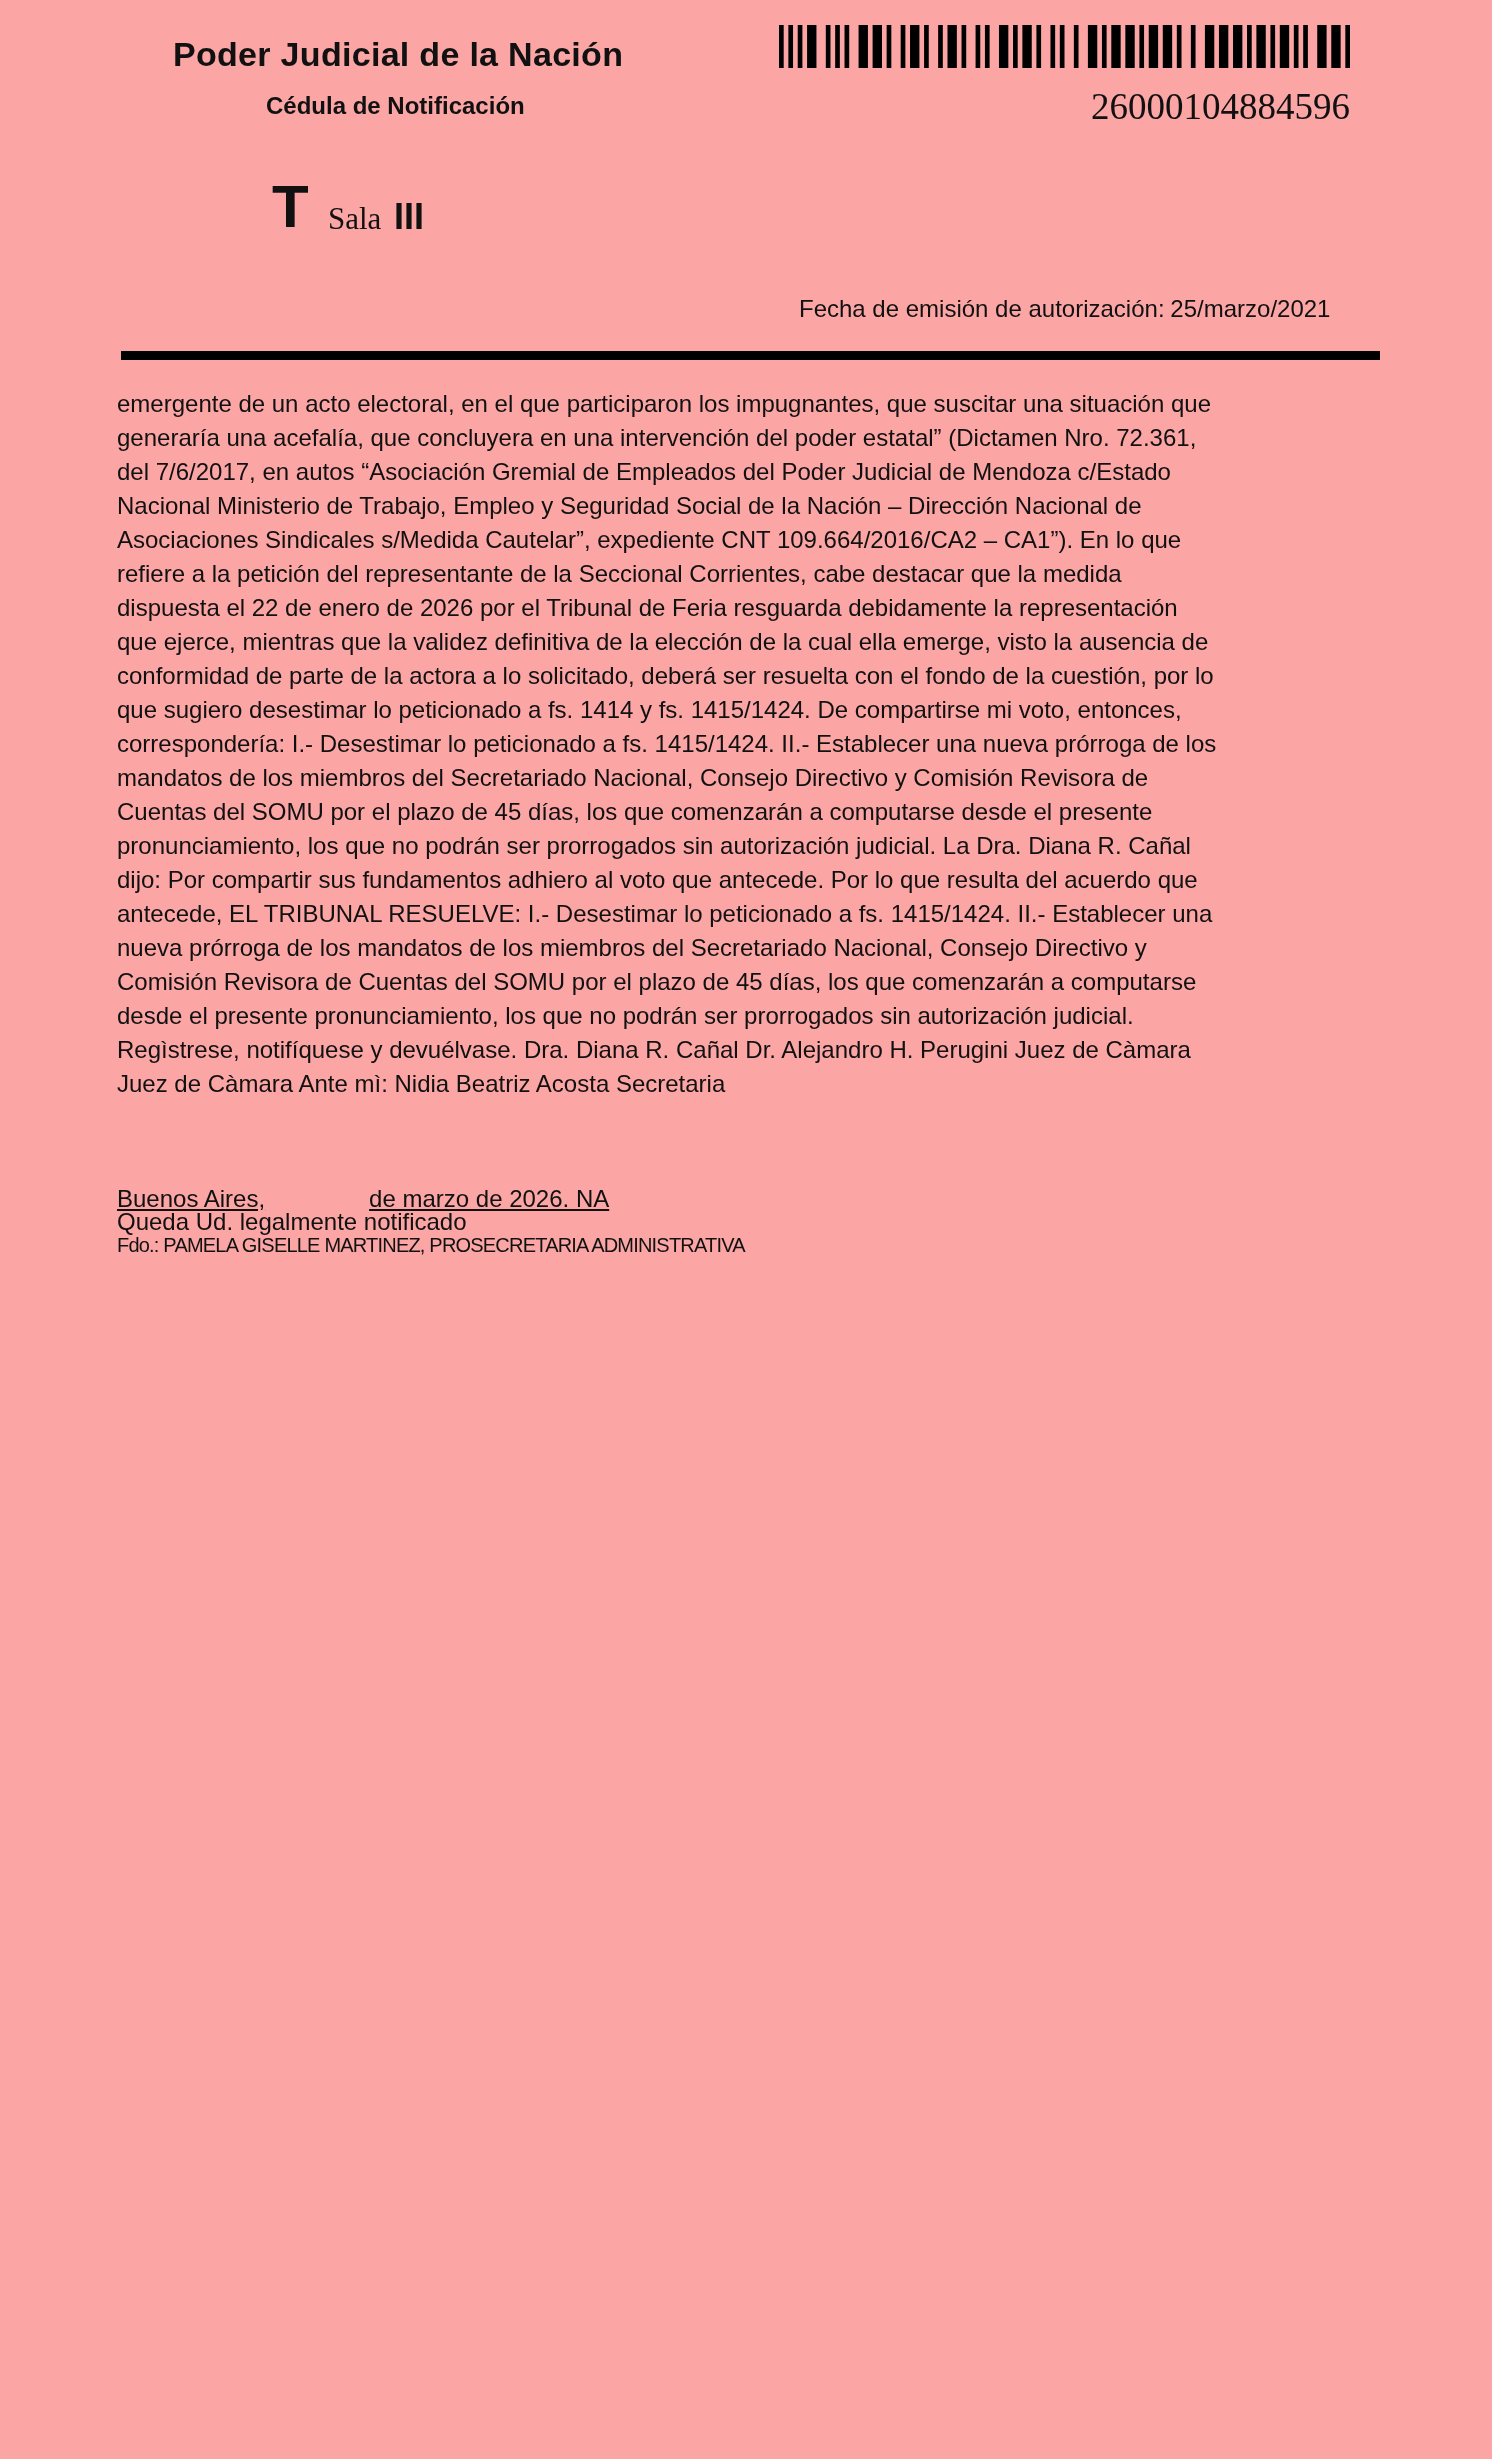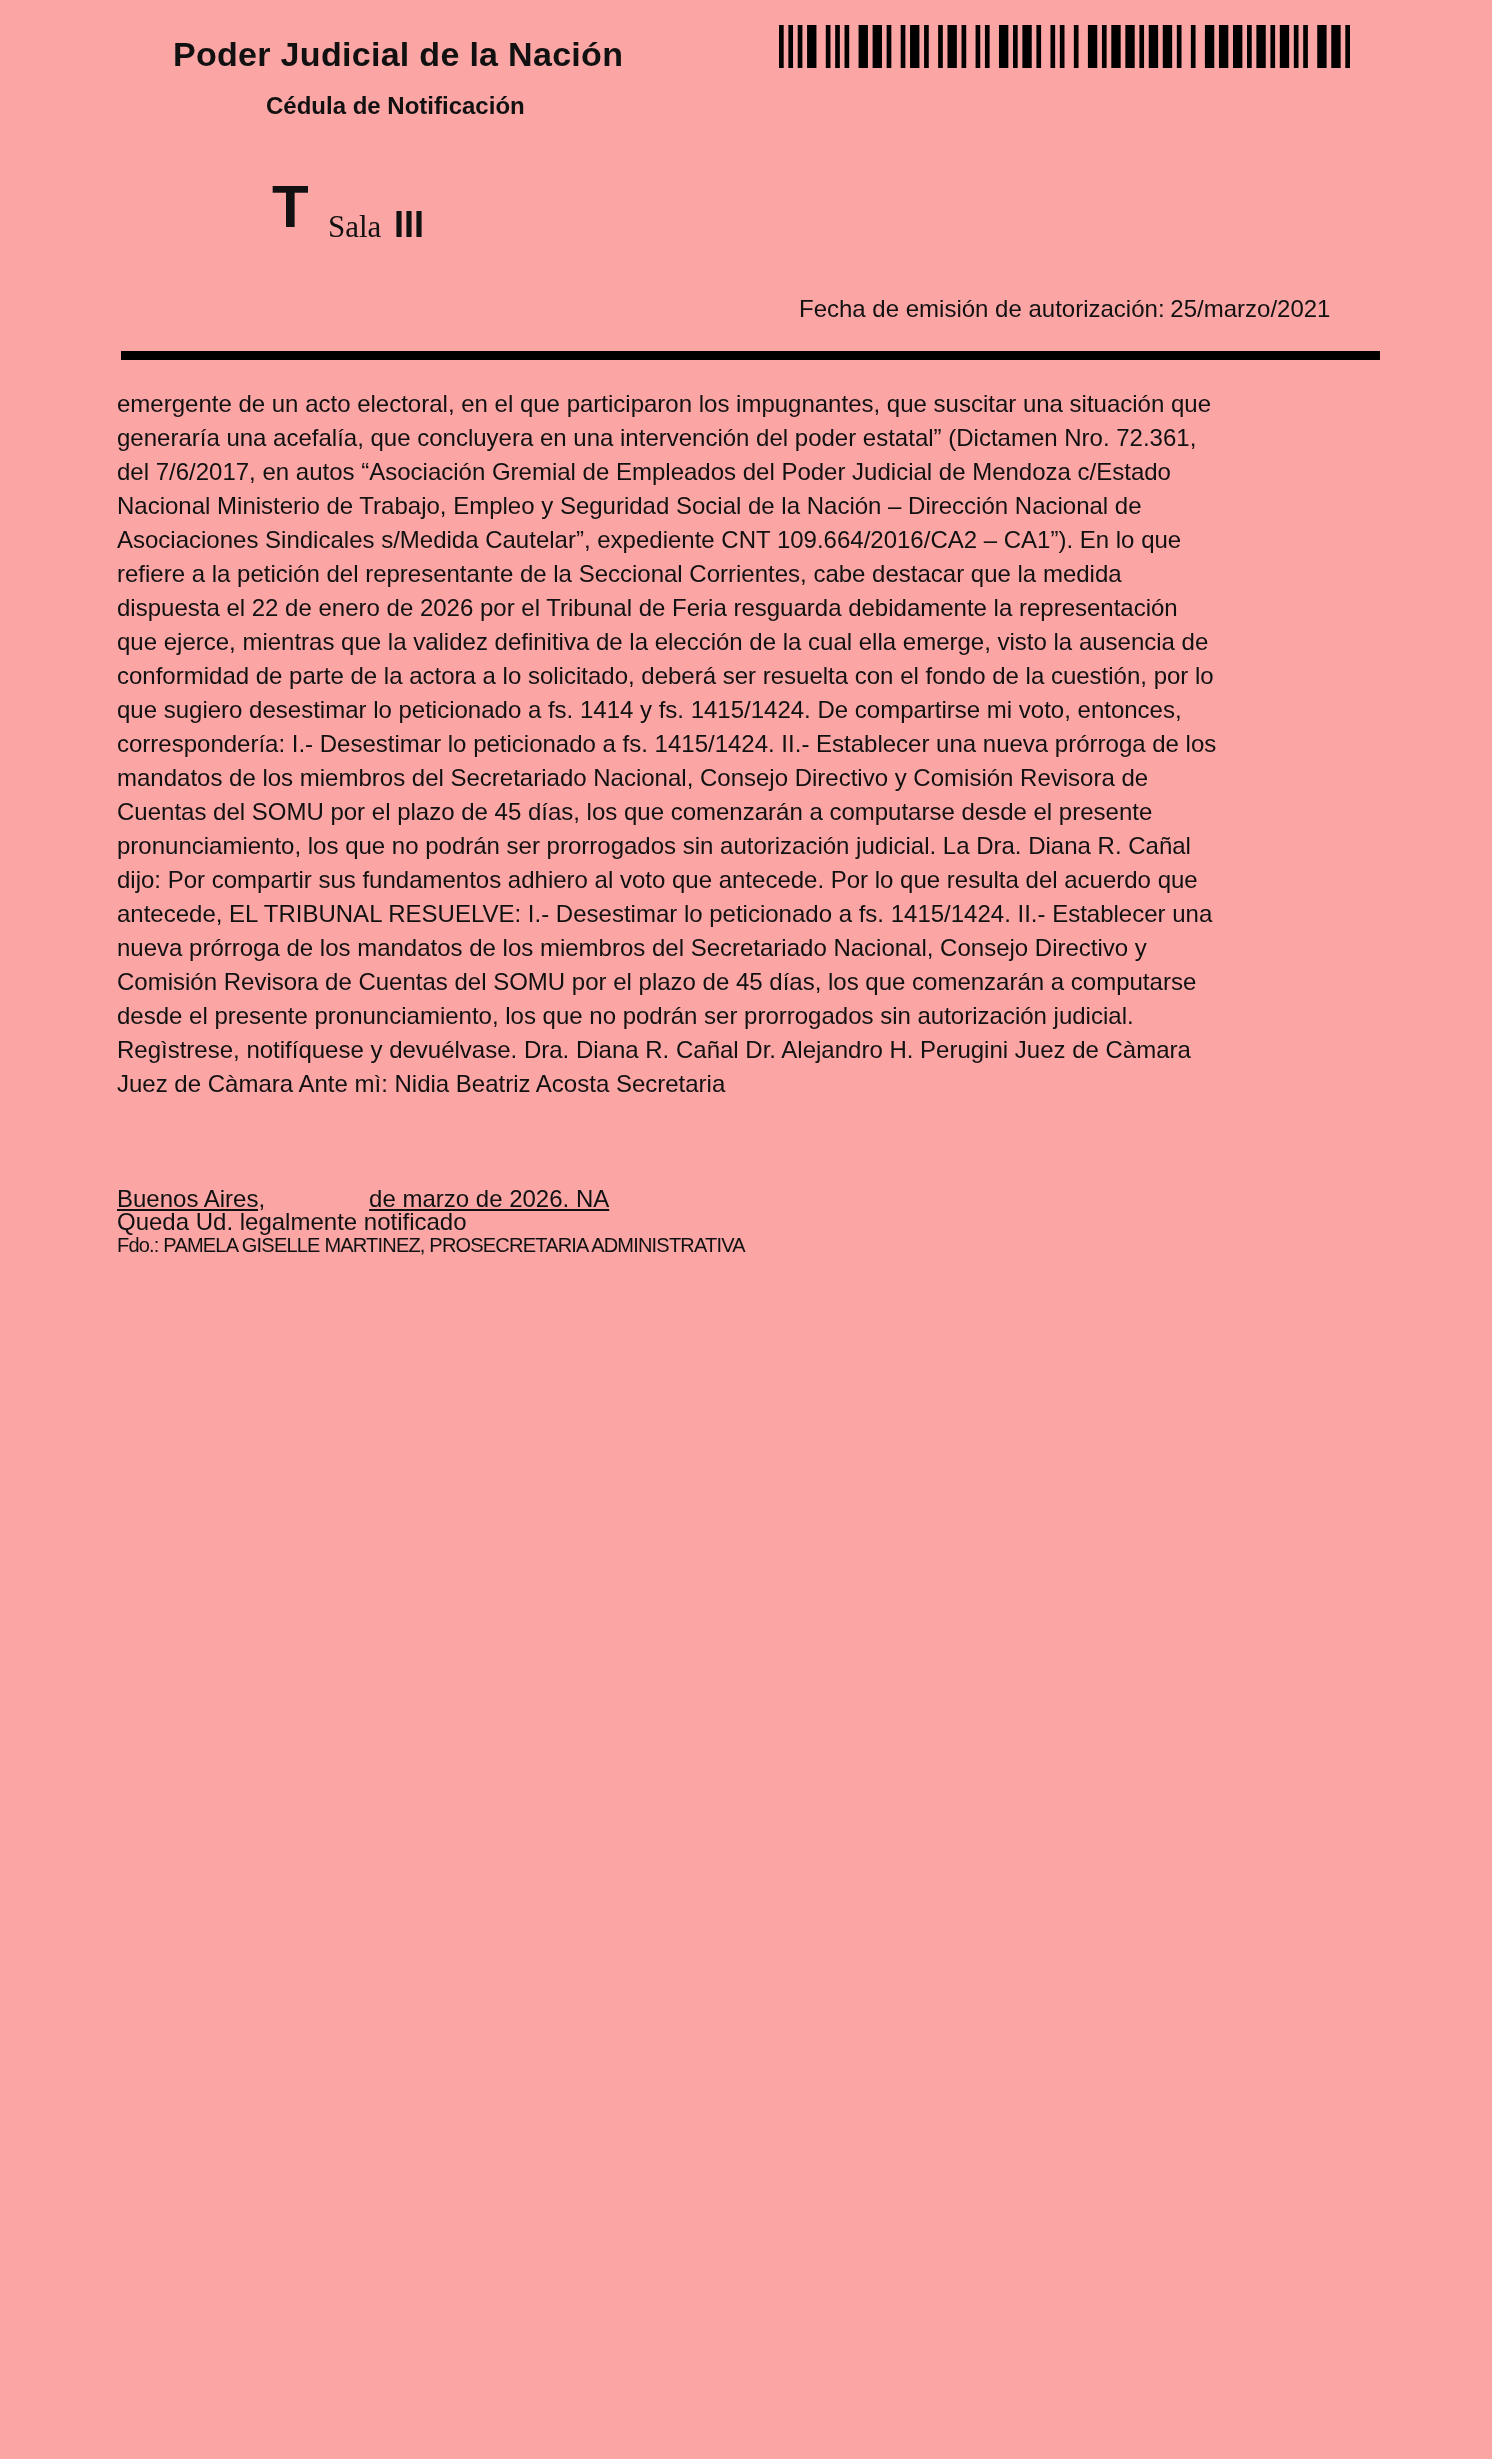--- a/index.html
+++ b/index.html
@@ -32,21 +32,21 @@
     text-align:right;
     font-family:"Liberation Serif", serif;
     font-size:37px;
     white-space:nowrap;
   }
   .tribunal-letter {
     position:absolute; left:272px; top:177px;
     font-size:60px; font-weight:bold; line-height:1;
   }
   .sala-row {
-    position:absolute; left:328px; top:204px;
+    position:absolute; left:328px; top:196px;
     display:flex; align-items:baseline;
     white-space:nowrap;
   }
   .sala-label {
     font-family:"Liberation Serif", serif;
     font-size:31px;
   }
   .sala-number {
     font-size:36px; font-weight:bold;
     margin-left:12.5px;
@@ -134,20 +134,21 @@
         <rect x="105" y="0" width="1" height="45" fill="#000"></rect>
         <rect x="107" y="0" width="2" height="45" fill="#000"></rect>
         <rect x="110" y="0" width="1" height="45" fill="#000"></rect>
         <rect x="112" y="0" width="1" height="45" fill="#000"></rect>
         <rect x="115" y="0" width="2" height="45" fill="#000"></rect>
         <rect x="118" y="0" width="2" height="45" fill="#000"></rect>
         <rect x="121" y="0" width="1" height="45" fill="#000"></rect>
       </svg>
     </div>
 
+  <div class="barcode-number">26000104884596</div>
 
   <div class="tribunal-letter">T</div>
 
   <div class="sala-row">
     <span class="sala-label">Sala</span>
     <span class="sala-number">III</span>
   </div>
 
   <div class="emission-date">
     <span>Fecha de emisión de autorización:</span><span class="val">25/marzo/2021</span>

